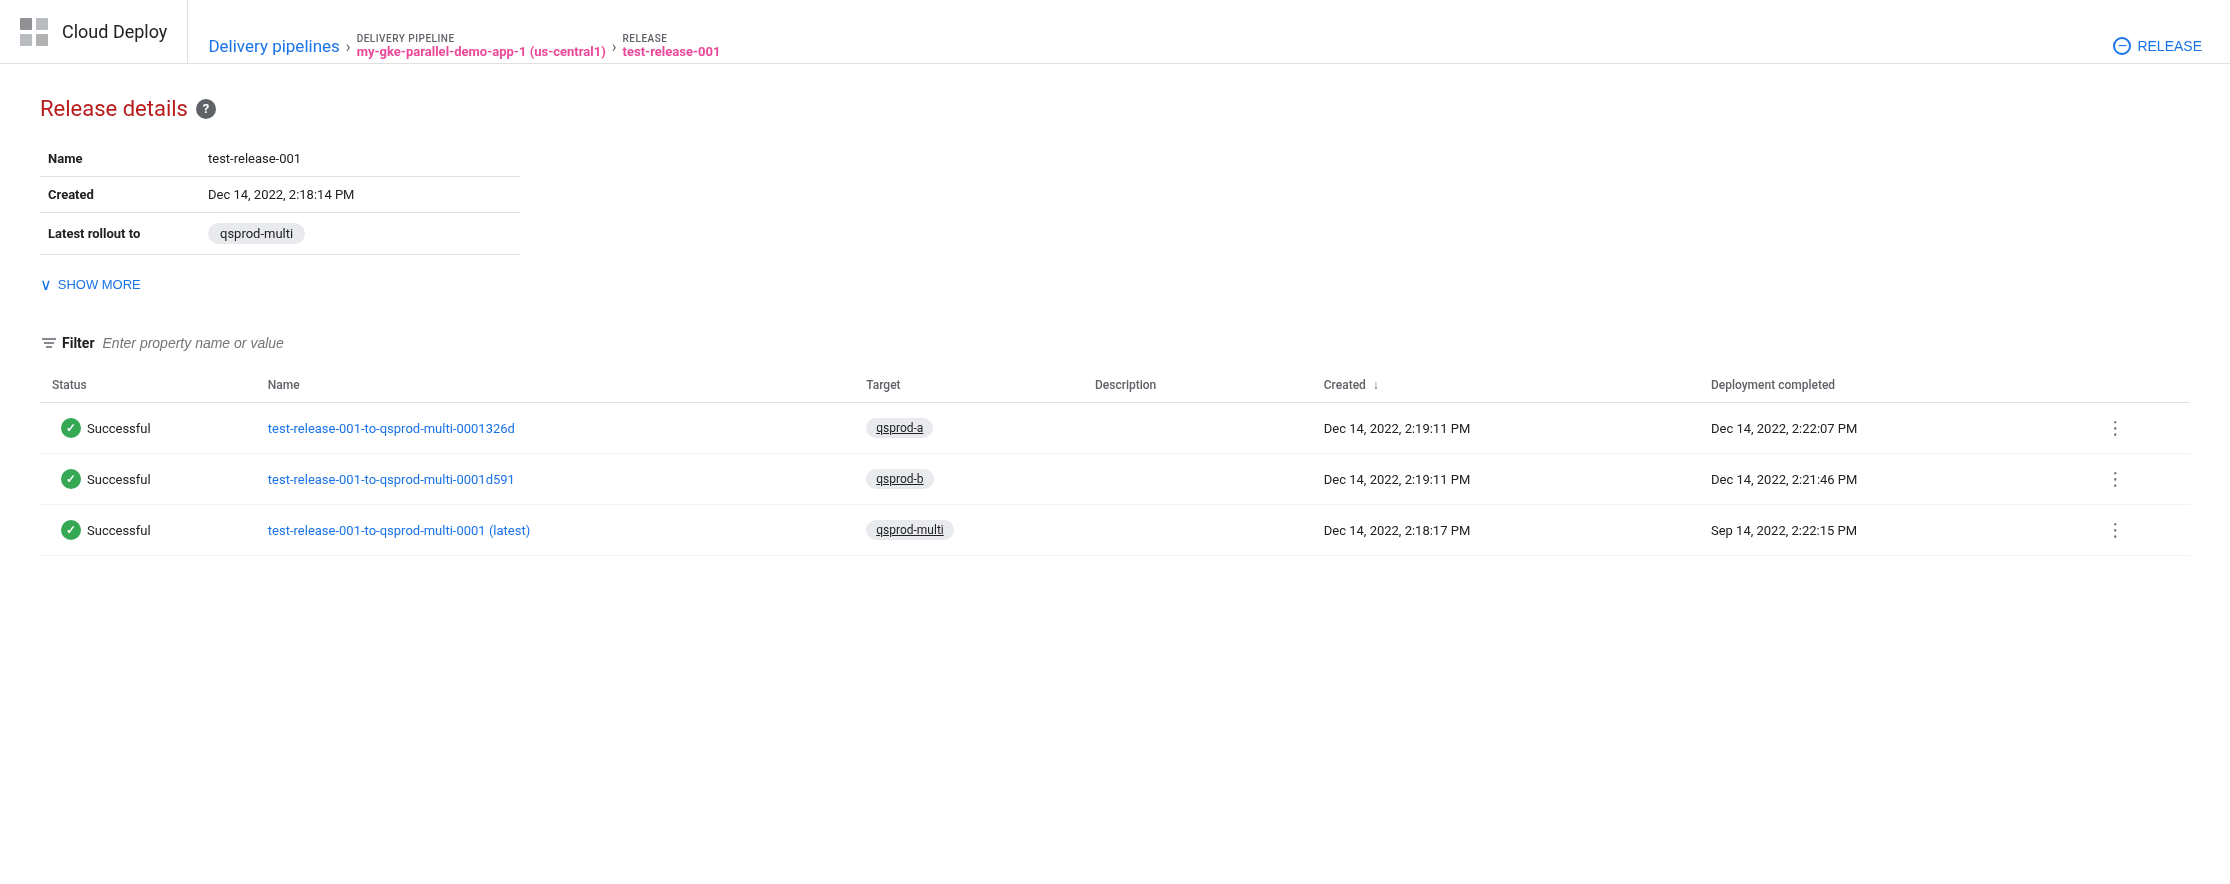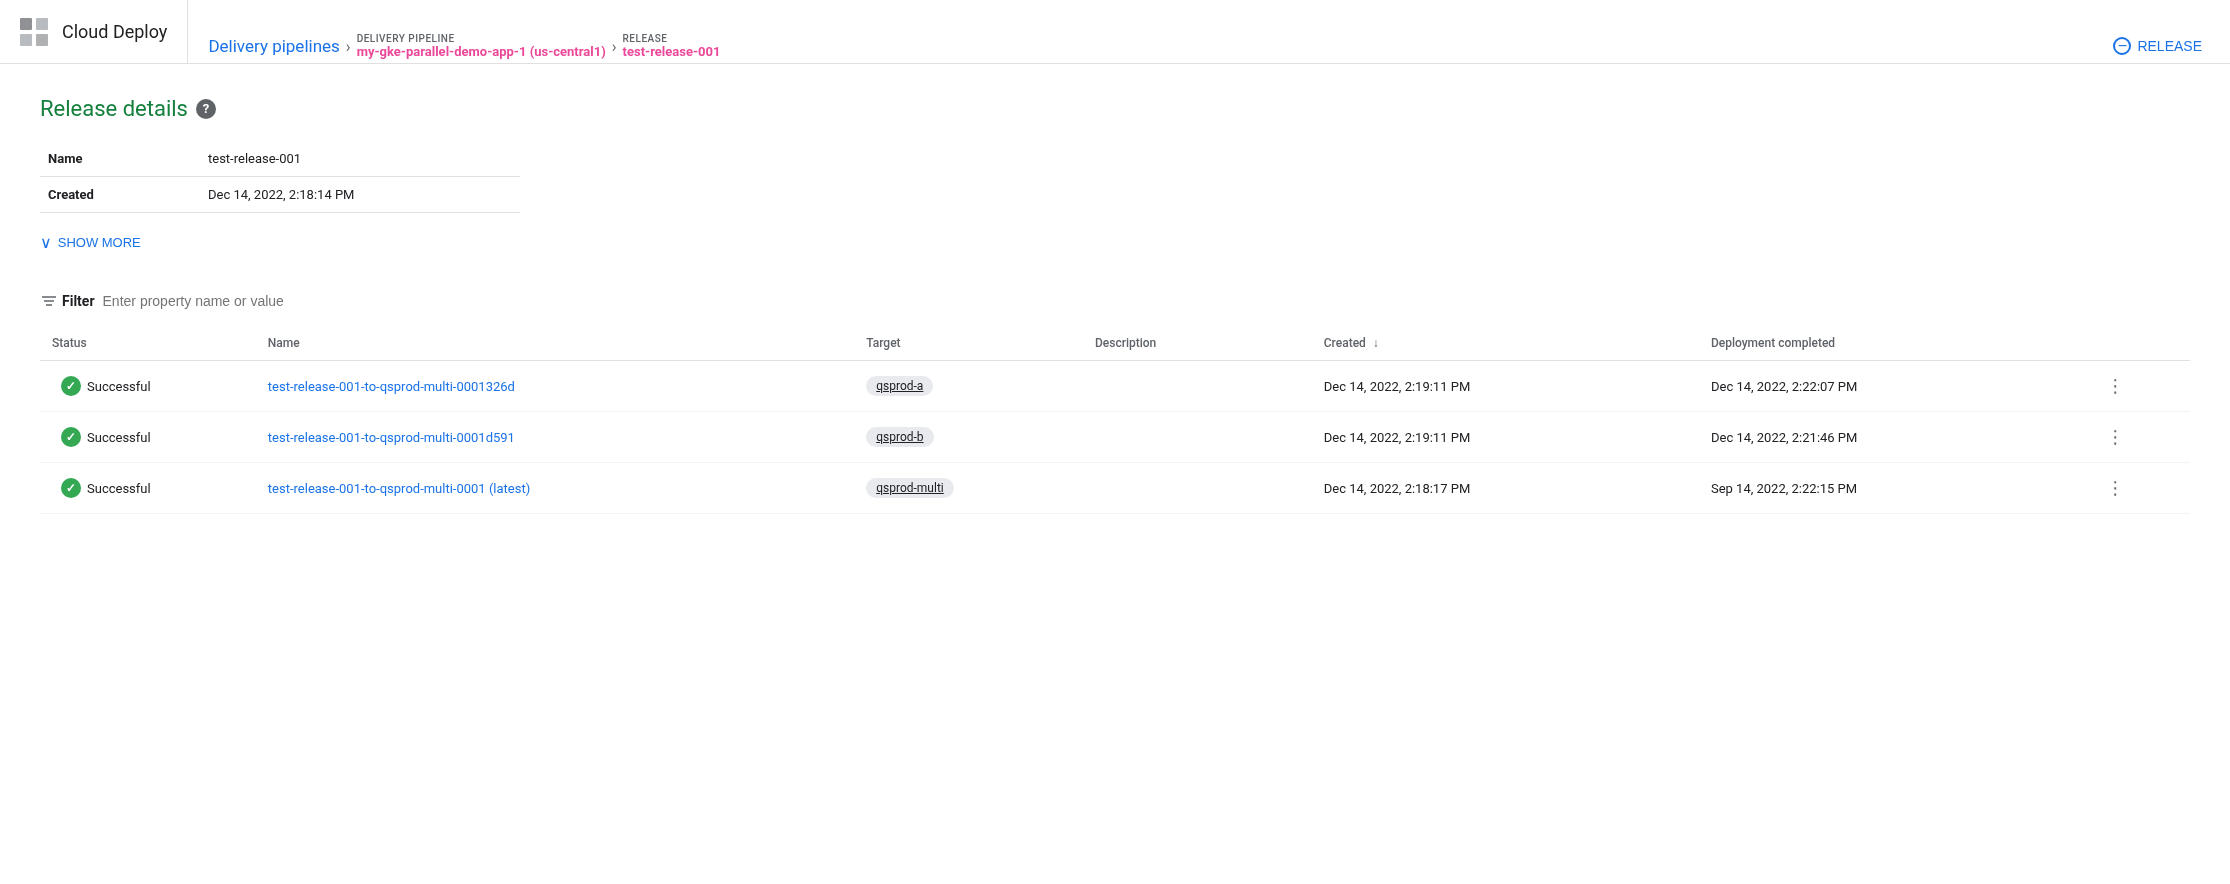--- a/index.html
+++ b/index.html
@@ -102,21 +102,21 @@
     
     .section-title {
       display: flex;
       align-items: center;
       gap: 8px;
       margin-bottom: 20px;
     }
     .section-title h2 {
       font-size: 22px;
       font-weight: 400;
-      color: #15803d;
+      color: #b91c1c;
     }
     .help-icon {
       width: 20px;
       height: 20px;
       border-radius: 50%;
       background: #5f6368;
       color: white;
       display: flex;
       align-items: center;
       justify-content: center;
@@ -214,20 +214,21 @@
       font-weight: 700;
       color: #202124;
     }
     .filter-input {
       border: none;
       outline: none;
       font-size: 14px;
       color: #7f1d1d;
       flex: 1;
       background: transparent;
+      font-style: italic;
     }
 
     
     .data-table {
       width: 100%;
       border-collapse: collapse;
     }
     .data-table thead tr {
       border-bottom: 1px solid #e0e0e0;
     }
@@ -359,20 +360,26 @@
 
   <table class="details-table">
     <tbody>
       <tr>
         <td>Name</td>
         <td>test-release-001</td>
       </tr>
       <tr>
         <td>Created</td>
         <td>Dec 14, 2022, 2:18:14 PM</td>
+      </tr>
+      <tr>
+        <td>Latest rollout to</td>
+        <td>
+          <span class="tag-chip">qsprod-multi</span>
+        </td>
       </tr>
     </tbody>
   </table>
 
   <button class="show-more-btn">
     <span class="chevron-down">∨</span>
     <span>SHOW MORE</span>
   </button>
 
 

